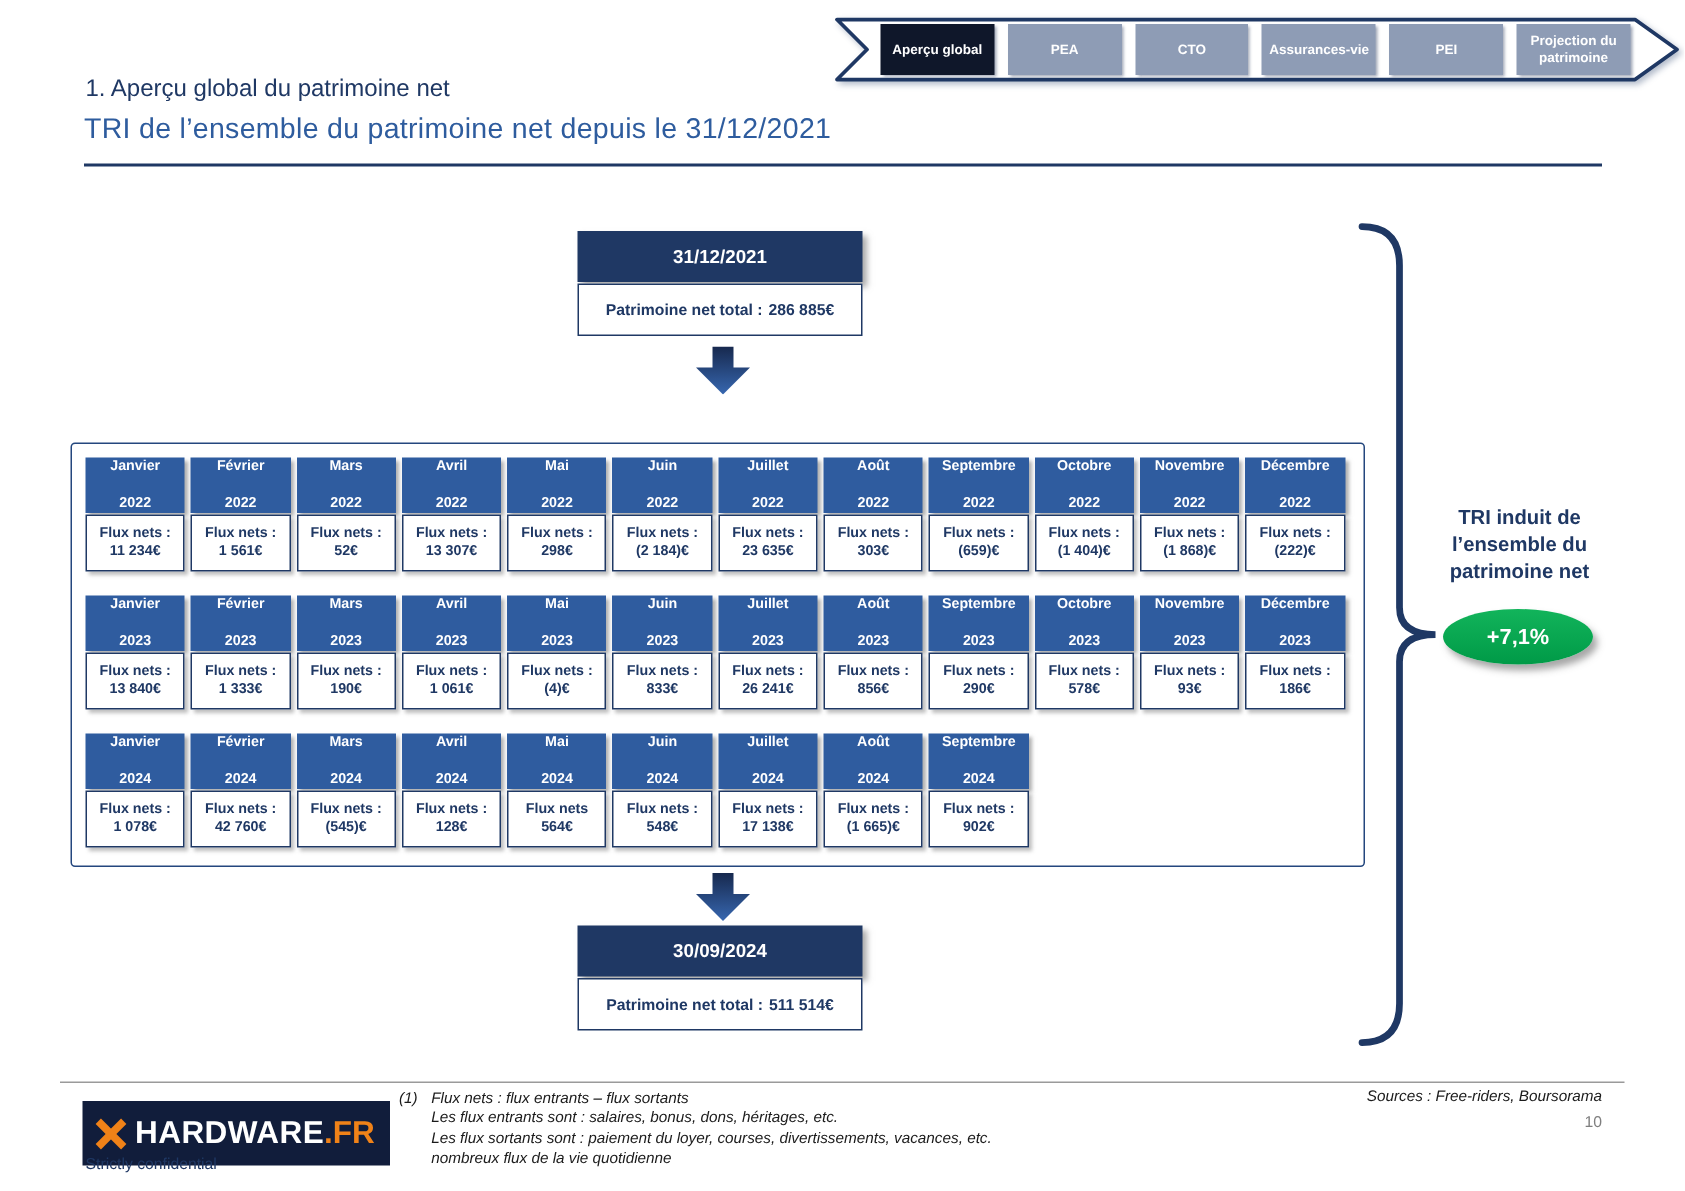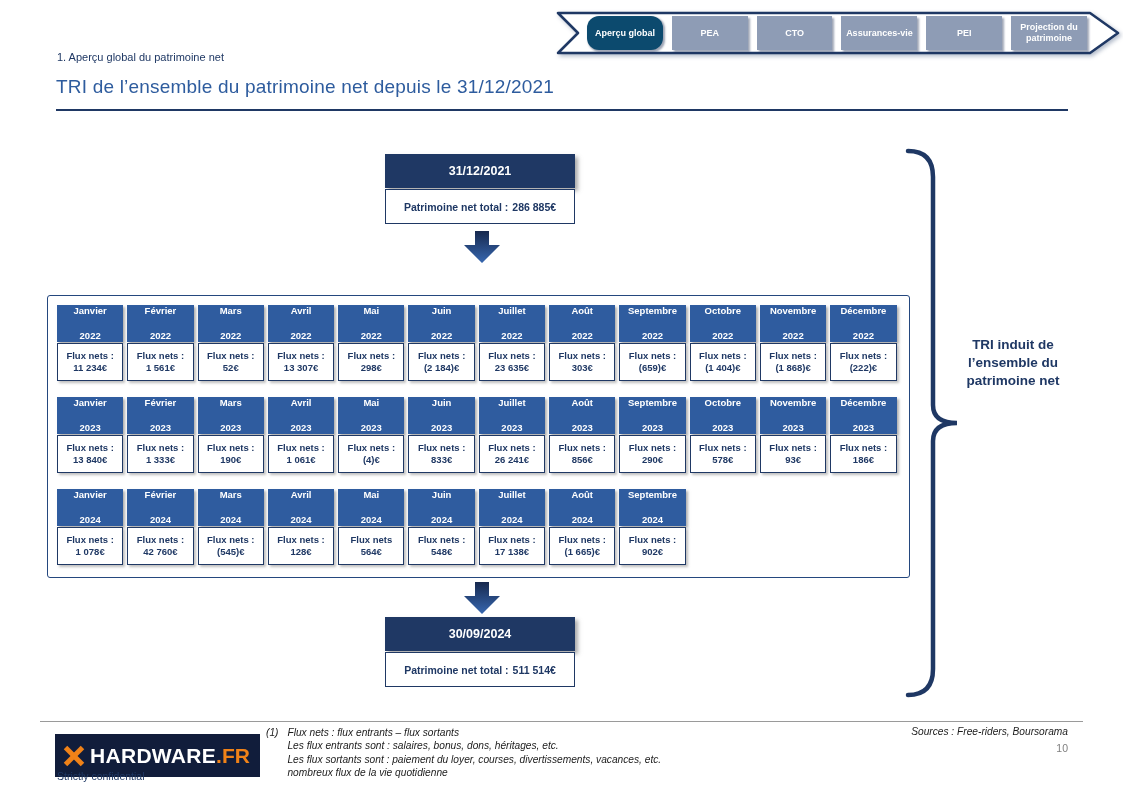--- a/index.html
+++ b/index.html
@@ -6,24 +6,24 @@
   .slide{position:relative;width:1123px;height:794px;background:#fff;overflow:hidden;
          font-family:"Liberation Sans","DejaVu Sans",sans-serif;}
 
   
   .nav-band{position:absolute;left:556px;top:11px;width:564px;height:44px;}
   .band-shape{position:absolute;left:0;top:0;filter:drop-shadow(2px 2px 2px rgba(31,56,100,.35));}
   .nav-tabs{position:absolute;left:31px;top:5px;width:500px;height:34px;display:flex;gap:9px;}
   .tab{flex:1;background:#8E9CB5;color:#fff;font-weight:bold;font-size:9px;line-height:1.2;
        display:flex;align-items:center;justify-content:center;text-align:center;padding:2px;
        box-shadow:1.5px 1.5px 2px rgba(40,55,90,.45);cursor:pointer;}
-  .tab.active{background:#0c4a6e;border-radius:12px;}
+  .tab.active{background:#0f172a;}
 
   
-  .section-label{position:absolute;left:57px;top:51px;font-size:11px;color:#1F3864;}
+  .section-label{position:absolute;left:57px;top:51px;font-size:16px;color:#1F3864;}
   .page-title{position:absolute;left:56px;top:76px;font-size:19px;color:#2E5C9E;letter-spacing:.2px;}
   .title-underline{position:absolute;left:56px;top:109px;width:1012px;height:2px;background:#1F3864;}
 
   
   .flow-box{position:absolute;left:385px;width:190px;}
   .flow-box.start{top:154px;} .flow-box.end{top:617px;}
   .flow-head{height:34px;background:#1F3864;color:#fff;font-weight:bold;font-size:12.5px;
              display:flex;align-items:center;justify-content:center;
              box-shadow:3px 3px 4px rgba(100,100,100,.55);}
   .flow-body{margin-top:1px;background:#fff;border:1.3px solid #1F3864;height:33px;
@@ -468,20 +468,21 @@
 
   <svg class="brace-wrap" width="60" height="552" viewBox="0 0 60 552">
     <path d="M 5,4 Q 30,4 30,30 L 30,258 Q 30,276 54,276 Q 30,276 30,294 L 30,522 Q 30,548 5,548" fill="none" stroke="#1F3864" stroke-width="4.5" stroke-linecap="round"></path>
   </svg>
 
   <div class="tri-label">
     <div>TRI induit de</div>
     <div>l’ensemble du</div>
     <div>patrimoine net</div>
   </div>
+  <div class="tri-badge">+7,1%</div>
 
   <div class="footer-divider"></div>
 
   <div class="logo">
     <span class="logo-icon">
       <svg width="22" height="22" viewBox="0 0 22 22">
         <rect x="8.5" y="-1" width="5" height="24" transform="rotate(45 11 11)" fill="#F08218"></rect>
         <rect x="8.5" y="-1" width="5" height="24" transform="rotate(-45 11 11)" fill="#F08218"></rect>
       </svg>
     </span>

